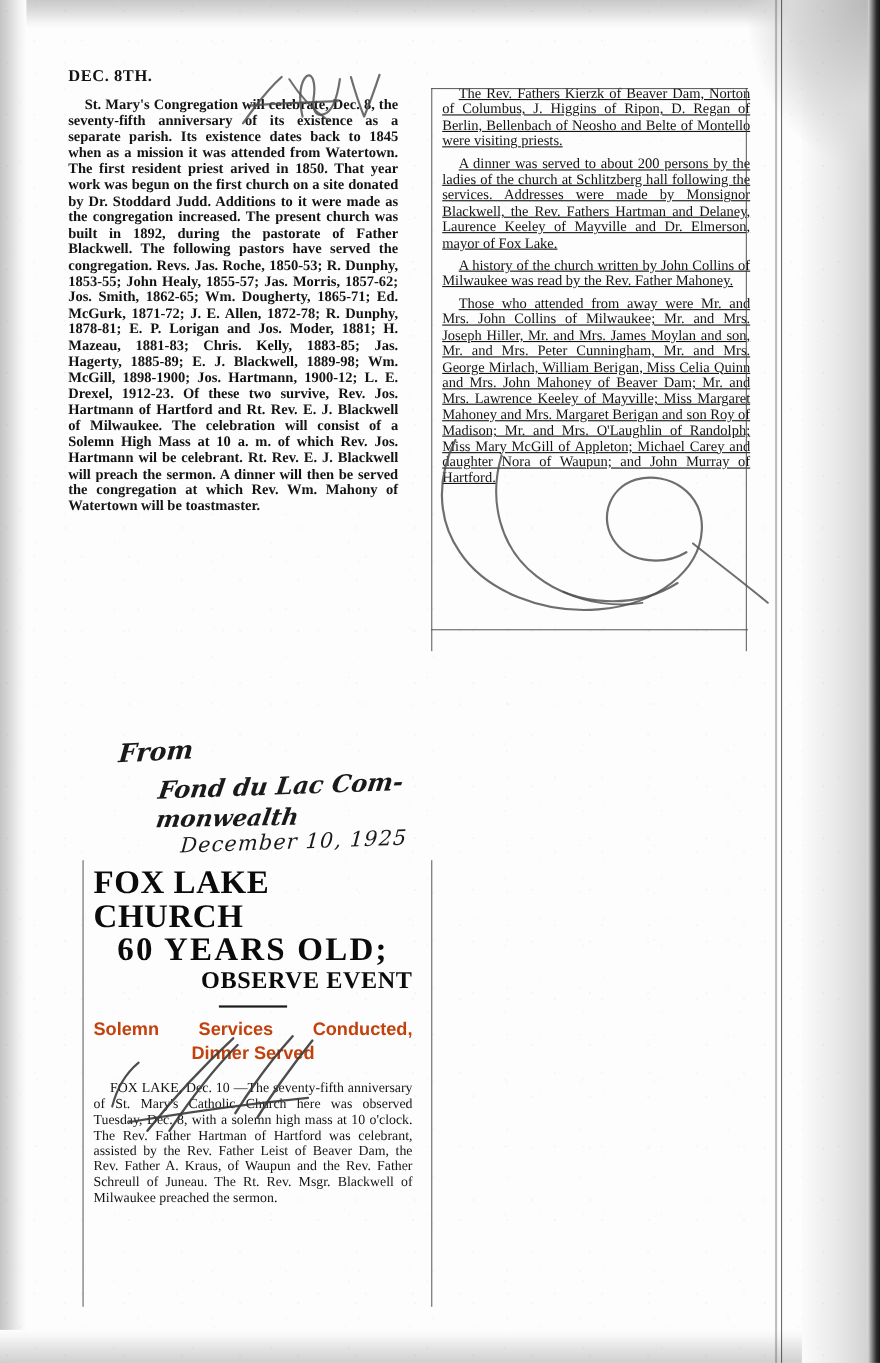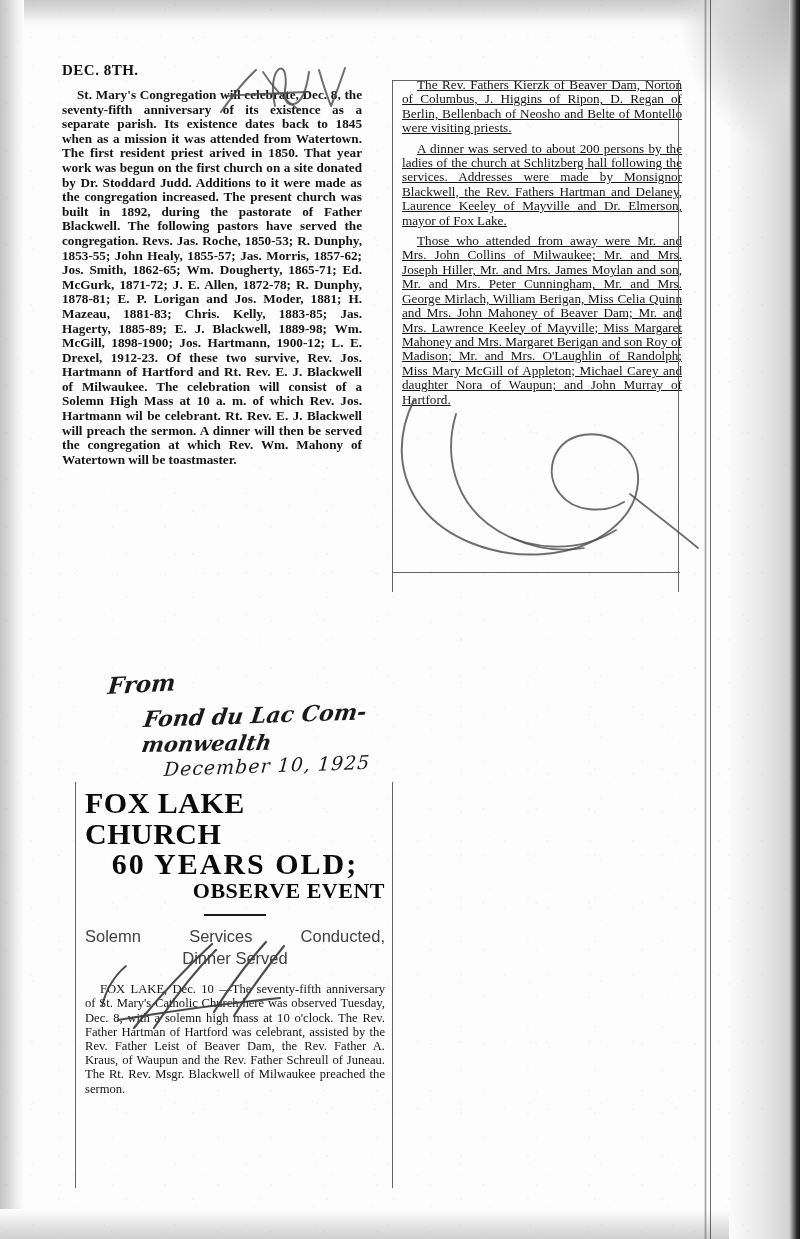--- a/index.html
+++ b/index.html
@@ -100,41 +100,41 @@
     white-space:nowrap;
     transform-origin:left center;
   }
   #hw1{left:0px;top:0px;font-size:23px;transform:rotate(-3deg) skewX(-8deg);}
   #hw2{left:36px;top:34px;font-size:22px;transform:rotate(-2deg) skewX(-10deg);}
   #hw3{left:34px;top:60px;font-size:21px;transform:rotate(-1deg) skewX(-10deg);}
   #hw4{left:56px;top:86px;font-size:19px;font-weight:normal;transform:rotate(-2deg) skewX(-6deg);letter-spacing:1px;}
 
   
   #clip-bottom{left:75px;top:782px;width:318px;height:406px;}
-  #clip-bottom .inner{padding:6px 8px 0 10px;}
+  #clip-bottom .inner{padding:6px 18px 0 10px;}
 
   .hl{
     font-family:"Liberation Serif", serif;
     font-weight:bold;
     color:#0b0b0b;
     letter-spacing:.5px;
     line-height:1.02;
     margin:0;
   }
   #hl1{font-size:30px;text-align:left;}
   #hl2{font-size:30px;text-align:center;letter-spacing:2px;}
   #hl3{font-size:22px;text-align:right;}
 
   .hr-short{
     width:62px;height:2px;background:#1a1a1a;
     margin:12px auto 9px auto;
   }
   .sub{
     font-family:"Liberation Sans", sans-serif;
-    font-weight:normal;color:#404040;
+    font-weight:bold;color:#c2410c;
     font-size:16.5px;line-height:22px;
     margin:0;
   }
   #sub1{text-align:justify;text-align-last:justify;}
   #sub2{text-align:center;}
 
   .sub-gap{height:13px;}
 
   p.body.small{font-size:12.6px;line-height:14.2px;}
 
@@ -173,20 +173,21 @@
   <div class="clip" id="clip-top">
 
     <div class="col" id="col-left">
       <div class="deck">DEC. 8TH.</div>
       <p class="body bold">St. Mary's Congregation will celebrate, Dec. 8, the seventy-fifth anniversary of its existence as a separate parish. Its existence dates back to 1845 when as a mission it was attended from Watertown. The first resident priest arived in 1850. That year work was begun on the first church on a site donated by Dr. Stoddard Judd. Additions to it were made as the congregation increased. The present church was built in 1892, during the pastorate of Father Blackwell. The following pastors have served the congregation. Revs. Jas. Roche, 1850-53; R. Dunphy, 1853-55; John Healy, 1855-57; Jas. Morris, 1857-62; Jos. Smith, 1862-65; Wm. Dougherty, 1865-71; Ed. McGurk, 1871-72; J. E. Allen, 1872-78; R. Dunphy, 1878-81; E. P. Lorigan and Jos. Moder, 1881; H. Mazeau, 1881-83; Chris. Kelly, 1883-85; Jas. Hagerty, 1885-89; E. J. Blackwell, 1889-98; Wm. McGill, 1898-1900; Jos. Hartmann, 1900-12; L. E. Drexel, 1912-23. Of these two survive, Rev. Jos. Hartmann of Hartford and Rt. Rev. E. J. Blackwell of Milwaukee. The celebration will consist of a Solemn High Mass at 10 a. m. of which Rev. Jos. Hartmann wil be celebrant. Rt. Rev. E. J. Blackwell will preach the sermon. A dinner will then be served the congregation at which Rev. Wm. Mahony of Watertown will be toastmaster.</p>
     </div>
 
     <div class="col" id="col-right">
       <p class="body tight">The Rev. Fathers Kierzk of Beaver Dam, Norton of Columbus, J. Higgins of Ripon, D. Regan of Berlin, Bellenbach of Neosho and Belte of Montello were visiting priests.</p>
       <p class="body tight">A dinner was served to about 200 persons by the ladies of the church at Schlitzberg hall following the services. Addresses were made by Monsignor Blackwell, the Rev. Fathers Hartman and Delaney, Laurence Keeley of Mayville and Dr. Elmerson, mayor of Fox Lake.</p>
+      <p class="body tight">A history of the church written by John Collins of Milwaukee was read by the Rev. Father Mahoney.</p>
       <p class="body tight">Those who attended from away were Mr. and Mrs. John Collins of Milwaukee; Mr. and Mrs. Joseph Hiller, Mr. and Mrs. James Moylan and son, Mr. and Mrs. Peter Cunningham, Mr. and Mrs. George Mirlach, William Berigan, Miss Celia Quinn and Mrs. John Mahoney of Beaver Dam; Mr. and Mrs. Lawrence Keeley of Mayville; Miss Margaret Mahoney and Mrs. Margaret Berigan and son Roy of Madison; Mr. and Mrs. O'Laughlin of Randolph; Miss Mary McGill of Appleton; Michael Carey and daughter Nora of Waupun; and John Murray of Hartford.</p>
     </div>
 
     <div class="rule-v" style="left:330px;top:18px;height:512px;"></div>
     <div class="rule-v" style="left:616px;top:18px;height:512px;"></div>
     <div class="rule-h" style="left:330px;top:18px;width:288px;"></div>
     <div class="rule-h" style="left:330px;top:510px;width:288px;"></div>
   </div>
 
   <svg class="scrawl" style="left:215px;top:66px;" width="160" height="52" viewBox="0 0 160 52">

